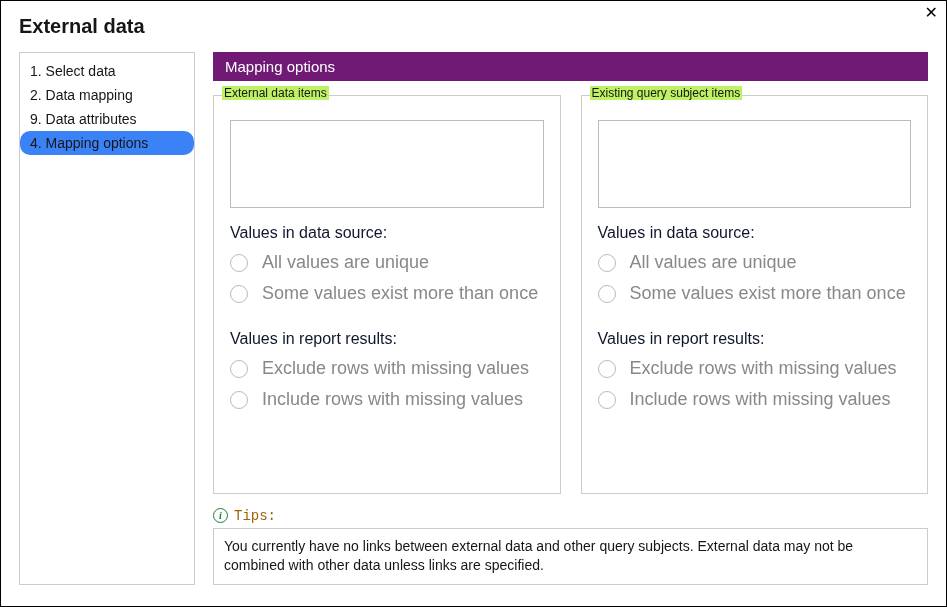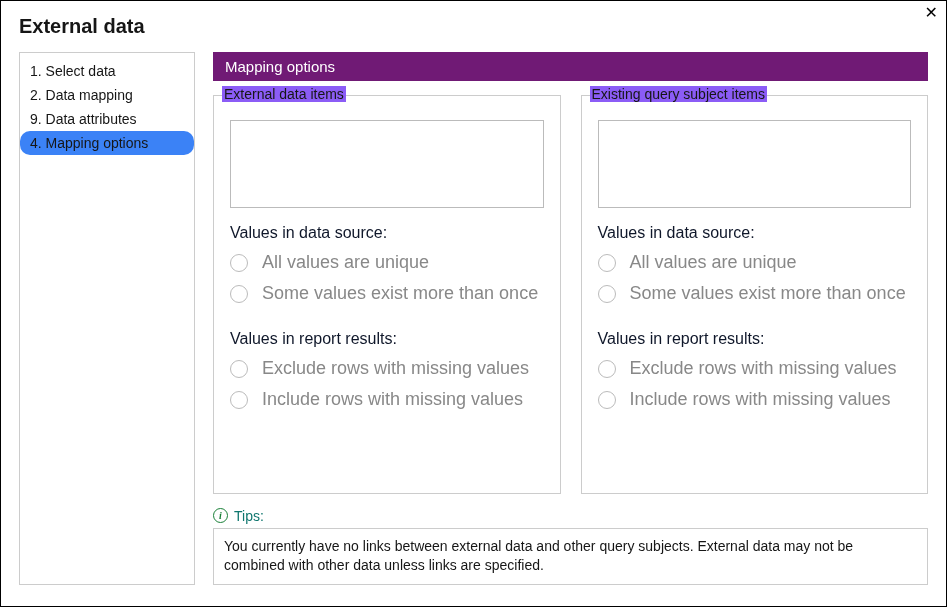--- a/index.html
+++ b/index.html
@@ -73,23 +73,23 @@
       flex: 1;
       border: 1px solid #ccc;
       padding: 14px 16px 16px 16px;
       position: relative;
       margin-top: 8px;
     }
     .fieldset-legend {
       position: absolute;
       top: -10px;
       left: 8px;
-      background: #8b5cf6;
+      background: #bef264;
       padding: 0 2px;
-      font-size: 14px;
+      font-size: 12px;
       color: #161616;
     }
     .listbox {
       border: 1px solid #bbb;
       height: 88px;
       margin: 10px 0 16px 0;
       background: #fff;
     }
     .group-label {
       font-size: 16px;
@@ -132,21 +132,22 @@
       justify-content: center;
       font-size: 10px;
       color: #198038;
       font-weight: bold;
       margin-right: 6px;
       font-style: italic;
       font-family: Georgia, serif;
     }
     .tips-label {
       font-size: 14px;
-      color: #0f766e;
+      color: #a16207;
+      font-family: Liberation Mono, monospace;
     }
     .tips-box {
       border: 1px solid #ccc;
       padding: 8px 10px;
       font-size: 14px;
       color: #161616;
       line-height: 1.4;
       min-height: 54px;
     }
   </style>

